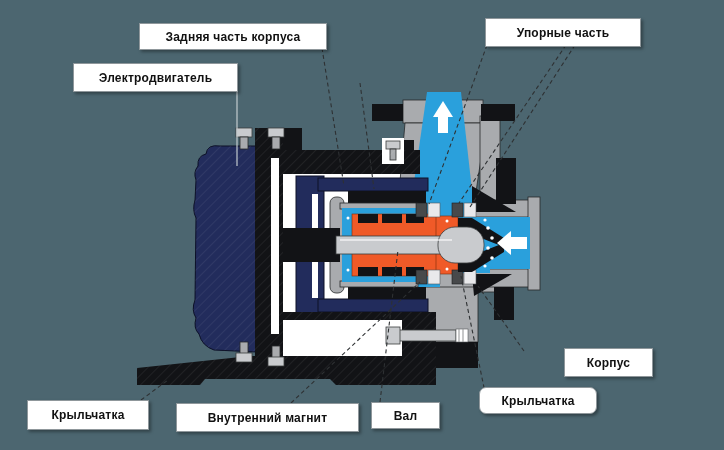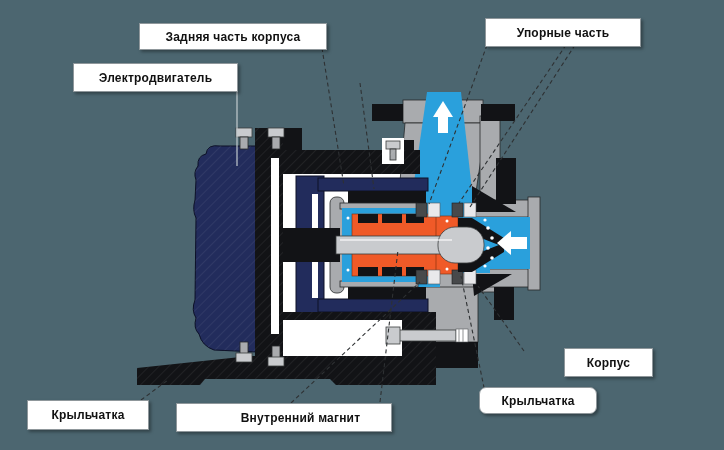--- a/index.html
+++ b/index.html
@@ -215,22 +215,25 @@
   </div>
   <div class="lbl" style="left:73px;top:63px;width:163px;height:27px;">
     <span>Электродвигатель</span>
   </div>
   <div class="lbl" style="left:485px;top:18px;width:154px;height:27px;">
     <span>Упорные часть</span>
   </div>
   <div class="lbl" style="left:27px;top:400px;width:120px;height:28px;">
     <span>Крыльчатка</span>
   </div>
-  <div class="lbl" style="left:176px;top:403px;width:181px;height:27px;padding-left:33px;">
+  <div class="lbl" style="left:176px;top:403px;width:181px;height:27px;">
     <span>Внутренний магнит</span>
+  </div>
+  <div class="lbl" style="left:371px;top:402px;width:67px;height:25px;">
+    <span>Вал</span>
   </div>
   <div class="lbl" style="left:479px;top:387px;width:116px;height:25px;border-radius:7px;">
     <span>Крыльчатка</span>
   </div>
   <div class="lbl" style="left:525px;top:348px;width:87px;height:27px;margin-left:39px;">
     <span>Корпус</span>
   </div>
 
 </div>
 

